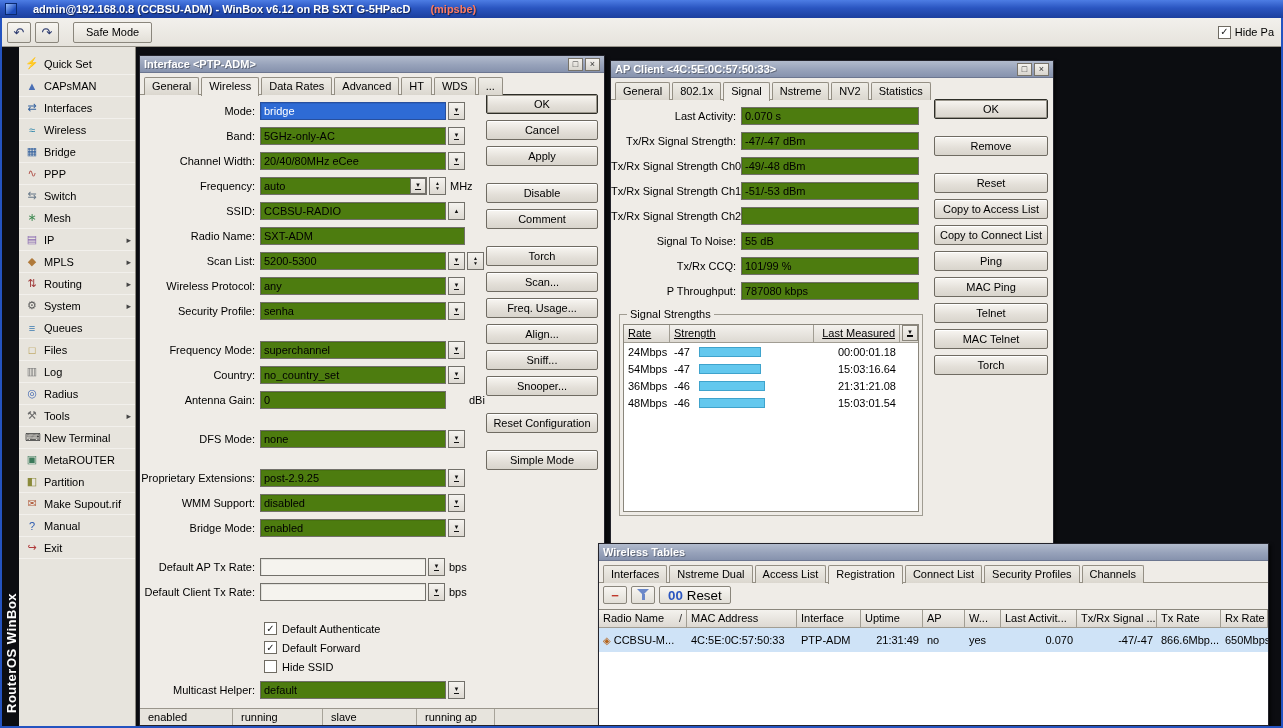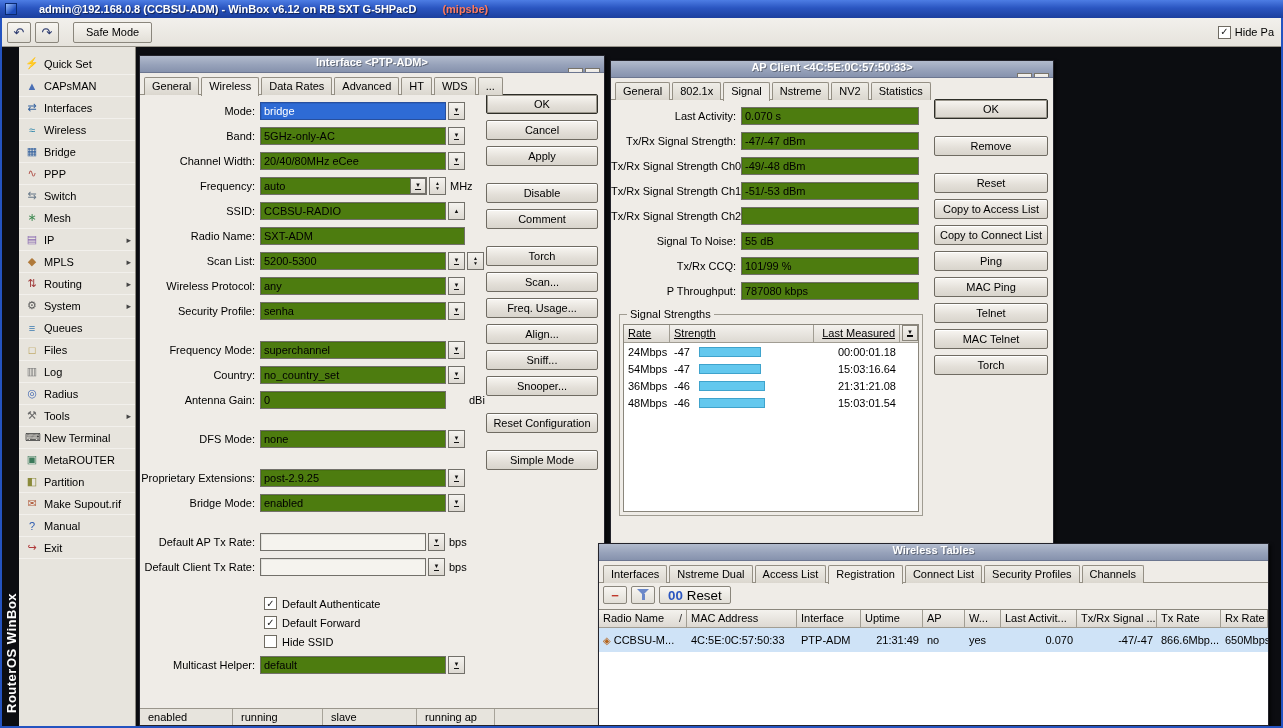--- a/index.html
+++ b/index.html
@@ -3,21 +3,21 @@
 <meta charset="utf-8">
 <style>
   * { margin:0; padding:0; box-sizing:border-box; }
   html,body { width:1283px; height:728px; overflow:hidden; }
   body { font-family:"Liberation Sans",sans-serif; font-size:11px; color:#000;
          background:#2453c0; position:relative; }
 
   
   .titlebar { position:absolute; top:0; left:0; right:0; height:18px;
     background:linear-gradient(180deg,#4d7de4 0%,#2a55c0 45%,#1b3f9e 100%);
-    color:#fff; display:flex; align-items:center; gap:22px; padding:0 5px;
+    color:#fff; display:flex; align-items:center; gap:16px; padding:0 5px;
     font-weight:bold; text-shadow:1px 1px 1px rgba(0,0,0,.55); }
   .app-icon { width:12px; height:12px; flex:0 0 auto;
     background:linear-gradient(135deg,#9cc2ff,#1d4dbf 70%); border:1px solid #0a2a70; }
   .title-accent { margin-left:4px; color:#ff7a5e; }
 
   .toolbar { position:absolute; top:18px; left:2px; right:2px; height:29px;
     background:linear-gradient(#f2f0ec,#e6e3dc); border-bottom:1px solid #9a968c;
     display:flex; align-items:center; gap:4px; padding:0 5px; }
   .tbtn { width:24px; height:21px; display:flex; align-items:center; justify-content:center;
     background:linear-gradient(#f8f6f2,#e2dfd7); border:1px solid #8a867c; border-radius:2px;
@@ -47,21 +47,21 @@
   .sglyph { width:14px; text-align:center; font-size:11px; flex:0 0 auto; }
   .slabel { white-space:nowrap; }
   .sarrow { margin-left:auto; font-size:9px; color:#444; }
 
   
   .win { position:absolute; background:#efece7; border:1px solid #23232b;
     box-shadow:2px 2px 3px rgba(0,0,0,.6); }
   .win-title { height:17px; display:flex; align-items:center; padding:0 4px;
     background:linear-gradient(180deg,#b2bbcd 0%,#97a2ba 55%,#8692ad 100%);
     border-bottom:1px solid #6c7690; color:#fff; font-weight:bold;
-    text-shadow:1px 1px 0 rgba(0,0,0,.35); white-space:nowrap; overflow:hidden;flex-direction:column; }
+    text-shadow:1px 1px 0 rgba(0,0,0,.35); white-space:nowrap; overflow:hidden; }
   .win-controls { margin-left:auto; display:flex; gap:2px; }
   .wcb { width:15px; height:13px; font-size:9px; line-height:10px; text-align:center;
     background:linear-gradient(#f4f2ee,#d8d5ce); border:1px solid #77736a; color:#333; padding:0; }
 
   .tabbar { display:flex; align-items:flex-end; gap:2px; padding:4px 4px 0 4px; position:relative; }
   .tabbar::after { content:""; position:absolute; left:0; right:0; bottom:0;
     border-bottom:1px solid #948f84; }
   .tab { position:relative; z-index:1; padding:2px 7px 3px;
     background:linear-gradient(#efede7,#dbd7cf); border:1px solid #948f84; border-bottom:none;
     border-radius:2px 2px 0 0; white-space:nowrap; }
@@ -425,20 +425,29 @@
             <span class="tval">none</span>
           </span>
         <button class="dropbtn">
             <span class="da">▼</span>
           </button>
       </div>
       <div class="frow gap8">
         <label class="flabel">Proprietary Extensions:</label>
         <span class="tbox">
             <span class="tval">post-2.9.25</span>
+          </span>
+        <button class="dropbtn">
+            <span class="da">▼</span>
+          </button>
+      </div>
+      <div class="frow">
+        <label class="flabel">WMM Support:</label>
+        <span class="tbox">
+            <span class="tval">disabled</span>
           </span>
         <button class="dropbtn">
             <span class="da">▼</span>
           </button>
       </div>
       <div class="frow">
         <label class="flabel">Bridge Mode:</label>
         <span class="tbox">
             <span class="tval">enabled</span>
           </span>

